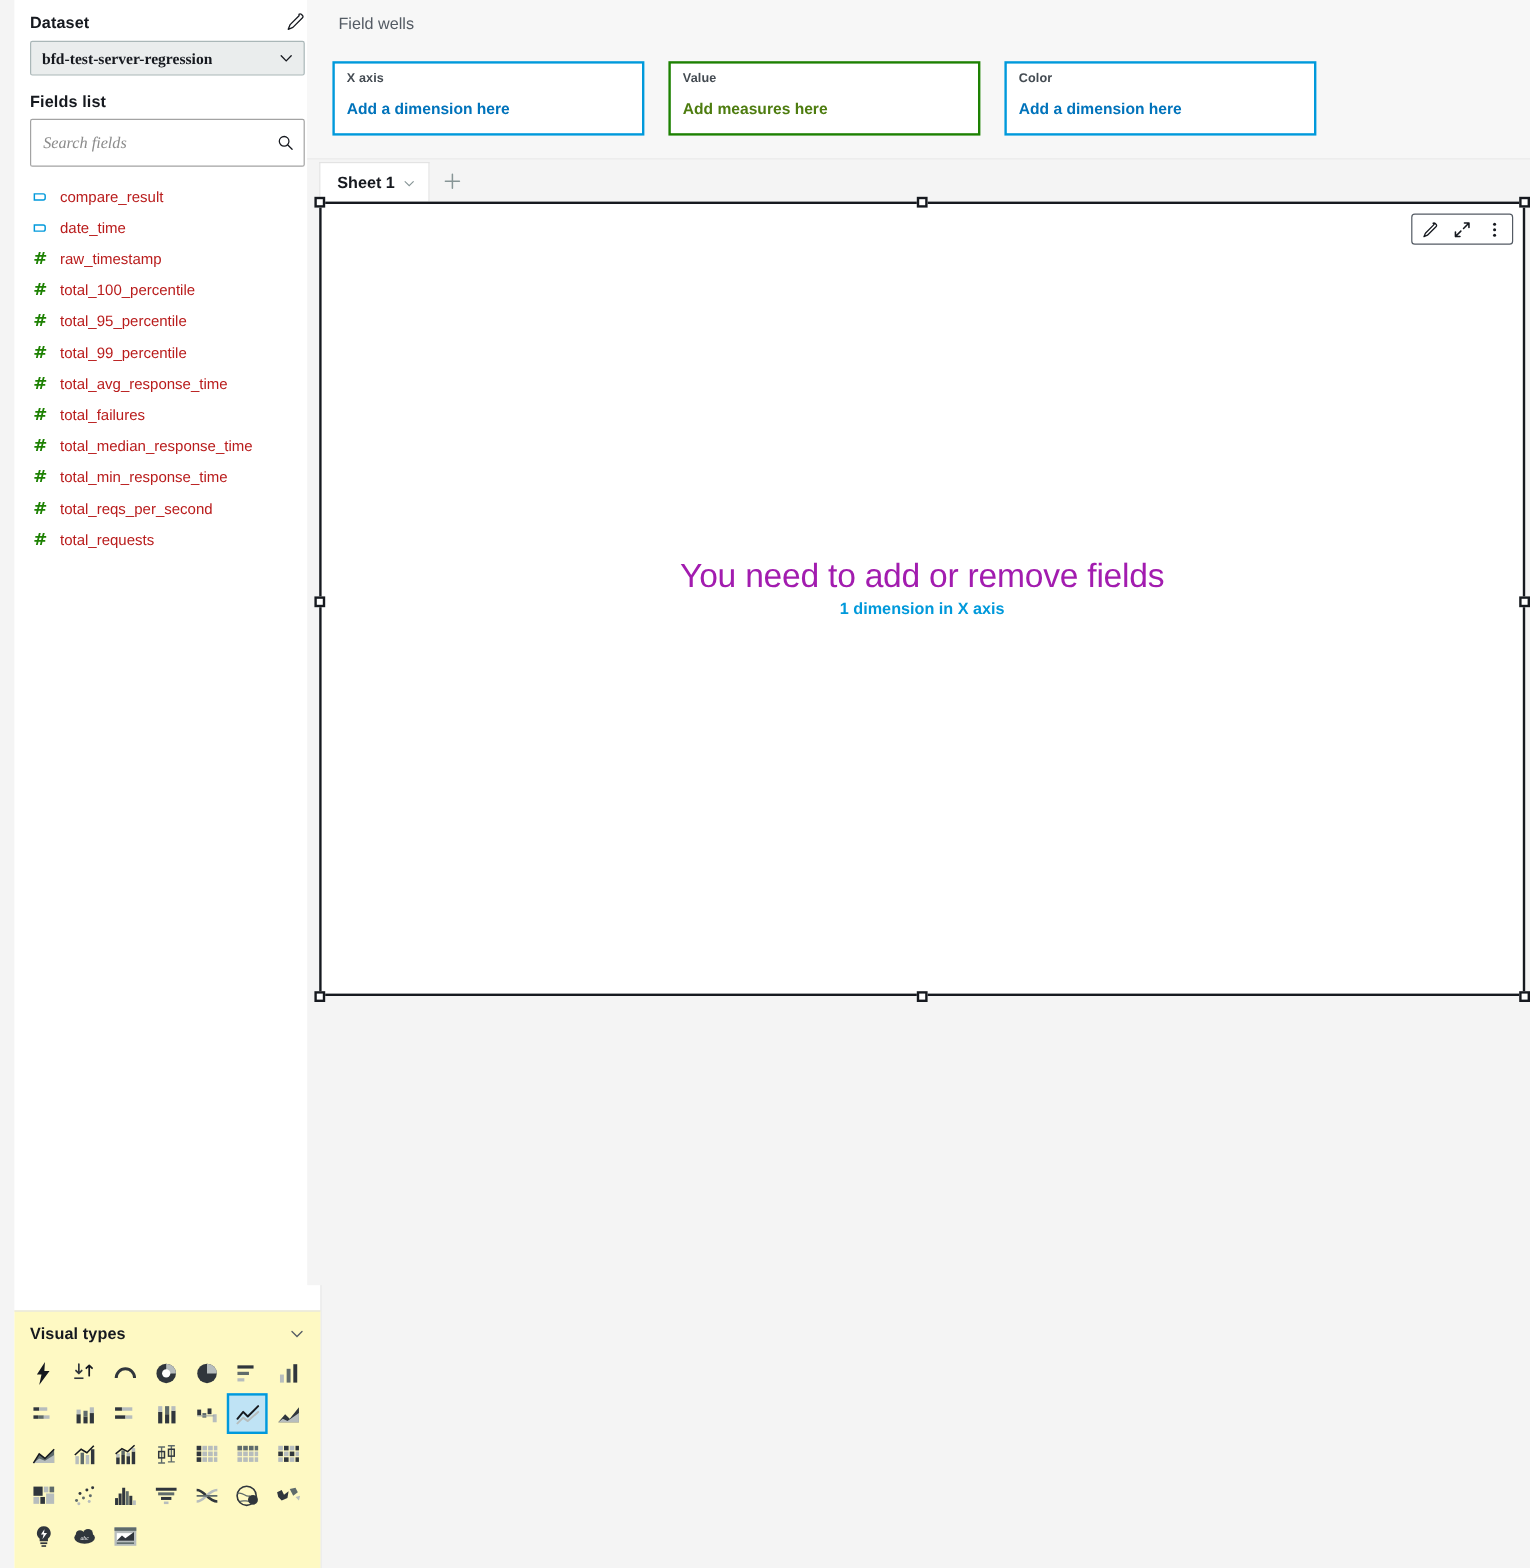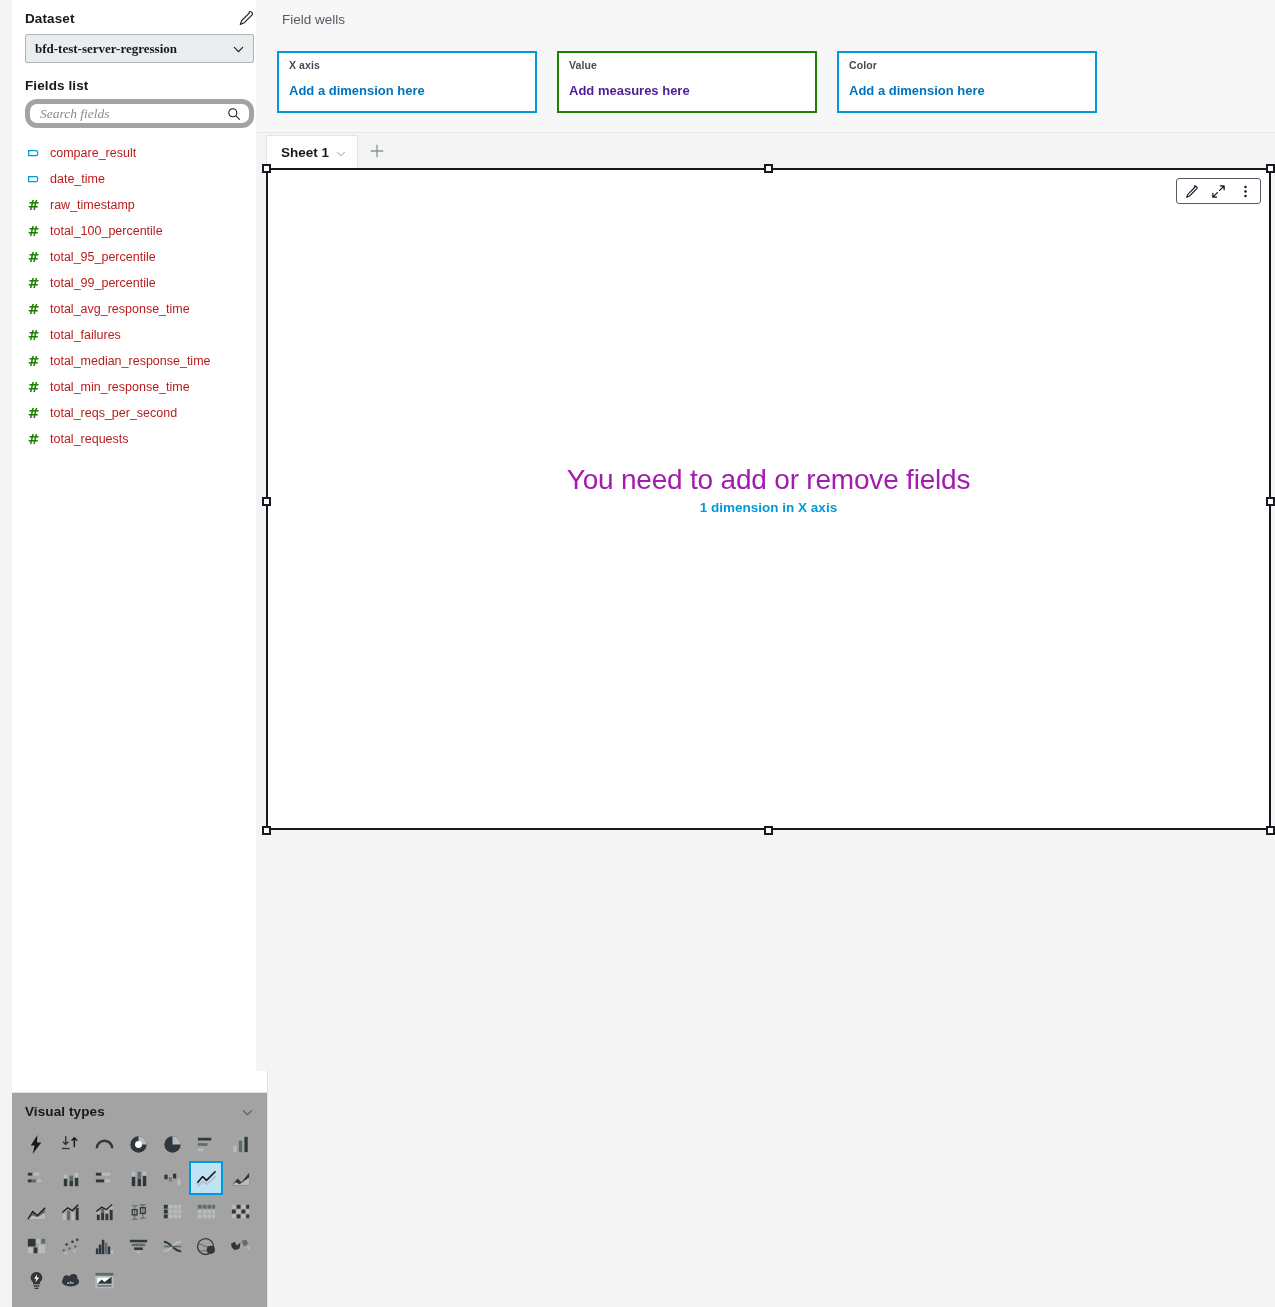--- a/index.html
+++ b/index.html
@@ -44,24 +44,24 @@
   .select-box .val {
     font-size: 13px; color: #16191f; font-weight: bold;
     white-space: nowrap; overflow: hidden; text-overflow: ellipsis; font-family: Liberation Serif, serif;
   }
   .chev { width: 13px; height: 13px; flex: 0 0 auto; }
 
   #fields-label { padding: 13px 13px 0 13px; }
 
   .search-box {
     margin: 5px 13px 0 13px;
-    height: 29px;
+    height: 40px;
     background: #ffffff;
-    border: 5px solid #a3a3a3;
-    border-radius: 12px;
+    border: 1px solid #a3a3a3;
+    border-radius: 2px;
     display: flex; align-items: center; justify-content: space-between;
     padding: 0 8px 0 10px;
   }
   .search-box .ph {
     font-size: 13.5px; color: #8b8b8b; font-style: italic;
     font-family: "Liberation Serif", serif;
   }
   .search-ico { width: 14px; height: 14px; flex: 0 0 auto; }
 
   
@@ -78,21 +78,21 @@
     margin-left: 8px; white-space: nowrap;
   }
   .hash {
     font-size: 14px; color: #1d8102; font-weight: bold;
     line-height: 1; font-family: "DejaVu Sans", sans-serif;
   }
 
   
   #visual-types {
     position: absolute; left: 0; bottom: 0; width: 255px;
-    background: #a3a3a3;
+    background: #fef9c3;
     border-top: 1px solid #e3e3e3;
   }
   #vt-header {
     display: flex; align-items: center; justify-content: space-between;
     padding: 11px 13px 8px 13px;
     cursor: pointer;
   }
   #vt-grid {
     padding: 0 0 10px 7px;
     display: grid;
@@ -141,21 +141,21 @@
   .well.measure { border-color: #1d8102; }
   .well-label {
     font-size: 10.5px; font-weight: bold; color: #444b52;
     letter-spacing: .1px;
   }
   .well-cta {
     margin-top: 12px;
     font-size: 13px; font-weight: bold; color: #0073bb;
     cursor: pointer;
   }
-  .well.measure .well-cta { color: #4c1d95; }
+  .well.measure .well-cta { color: #4d7c0f; }
 
   
   #sheetbar {
     position: relative;
     height: 35px;
     background: #f4f4f4;
     display: flex; align-items: flex-end;
     padding-left: 10px;
   }
   #sheet-tab {

